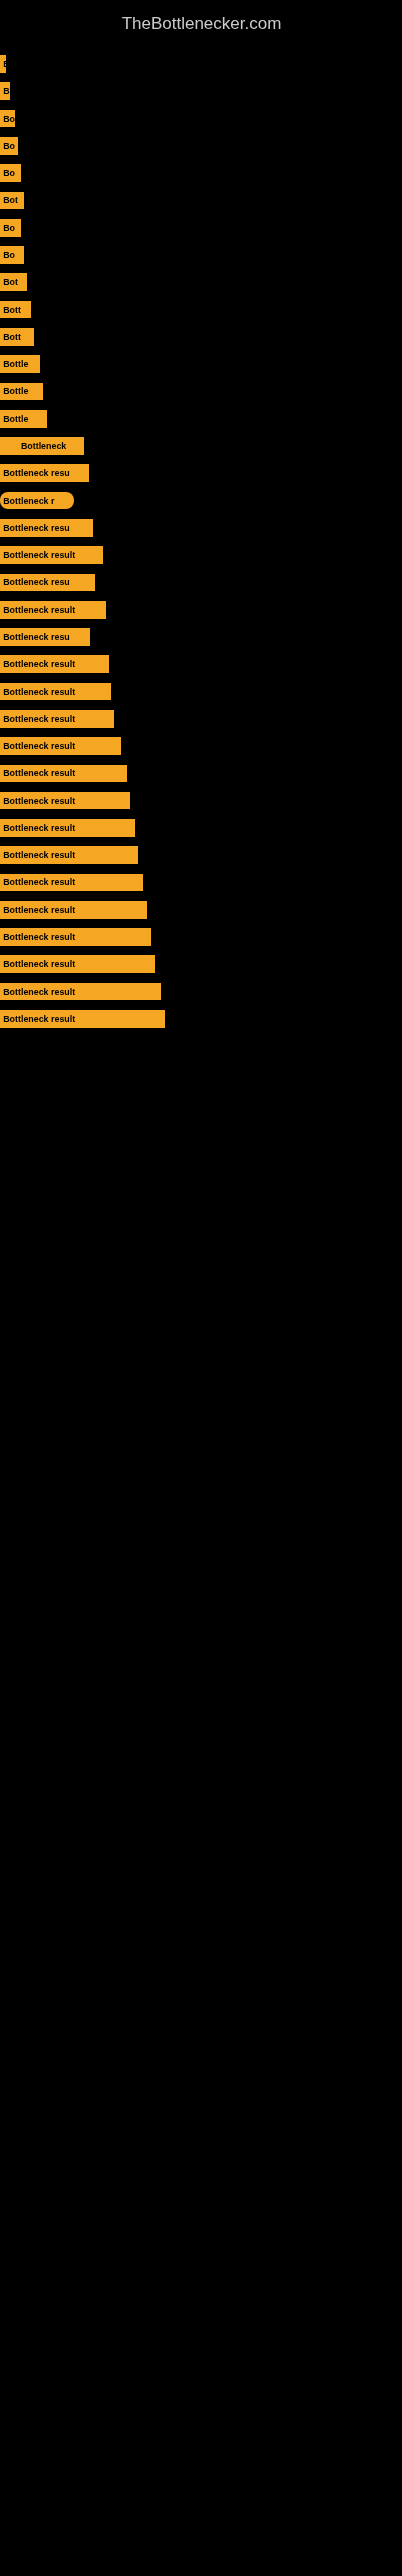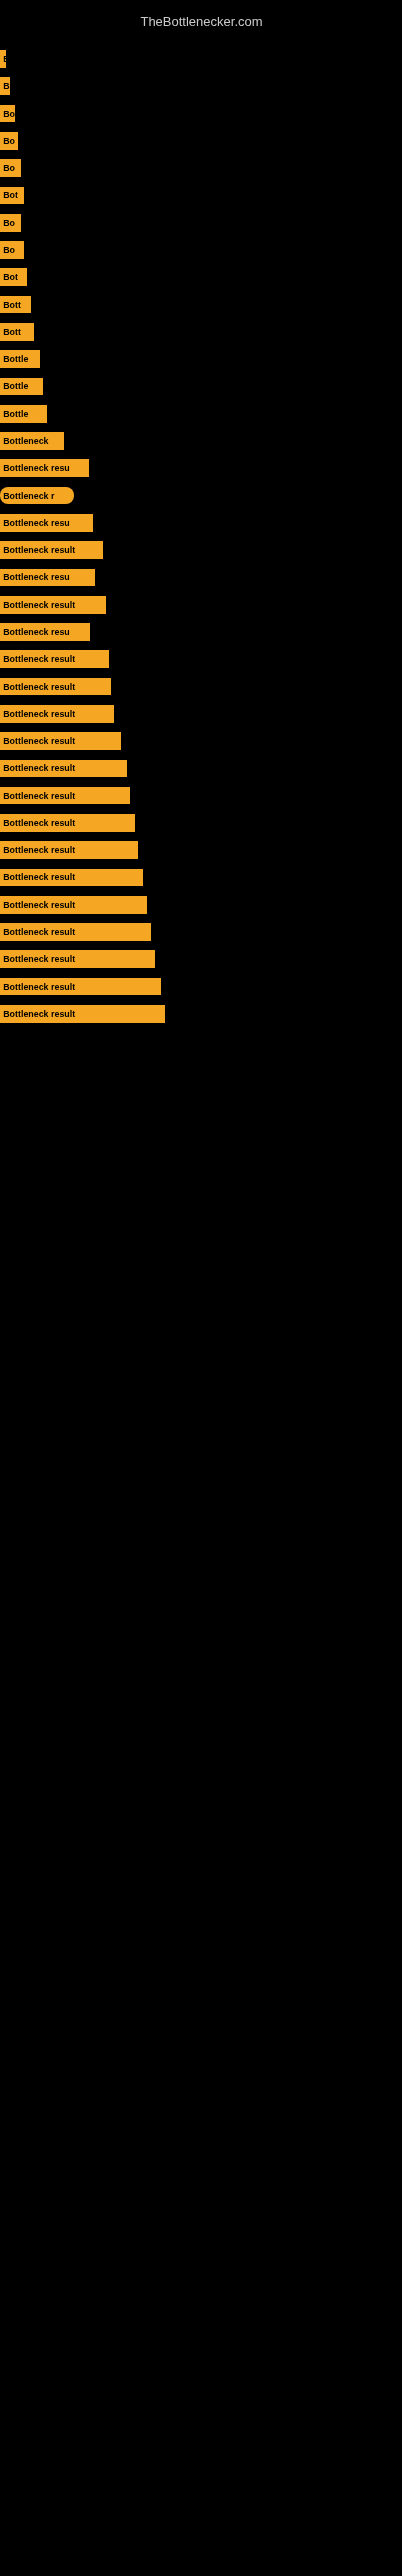--- a/index.html
+++ b/index.html
@@ -12,21 +12,21 @@
       width: 403px;
       font-family: Arial, sans-serif;
     }
     .container {
       width: 403px;
       background-color: #000;
       padding: 8px 0;
     }
     .title {
       color: #ccc;
-      font-size: 13px;
+      font-size: 17px;
       text-align: center;
       padding: 6.4px 0 16px 0;
       width: 100%;
     }
     .bar-row {
       display: flex;
       align-items: center;
       margin-bottom: 0;
       padding: 4.8px 0;
     }
@@ -116,21 +116,21 @@
         <div class="bar" style="width: 43px;">
           <span class="bar-text">Bottle</span>
         </div>
       </div>
       <div class="bar-row">
         <div class="bar" style="width: 47px;">
           <span class="bar-text">Bottle</span>
         </div>
       </div>
       <div class="bar-row">
-        <div class="bar" style="width: 64px;">
+        <div class="bar" style="width: 84px; justify-content: center;">
           <span class="bar-text">Bottleneck</span>
         </div>
       </div>
       <div class="bar-row">
         <div class="bar" style="width: 89px;">
           <span class="bar-text">Bottleneck resu</span>
         </div>
       </div>
       <div class="bar-row">
         <div class="bar" style="width: 74px; border-radius: 8px;">

